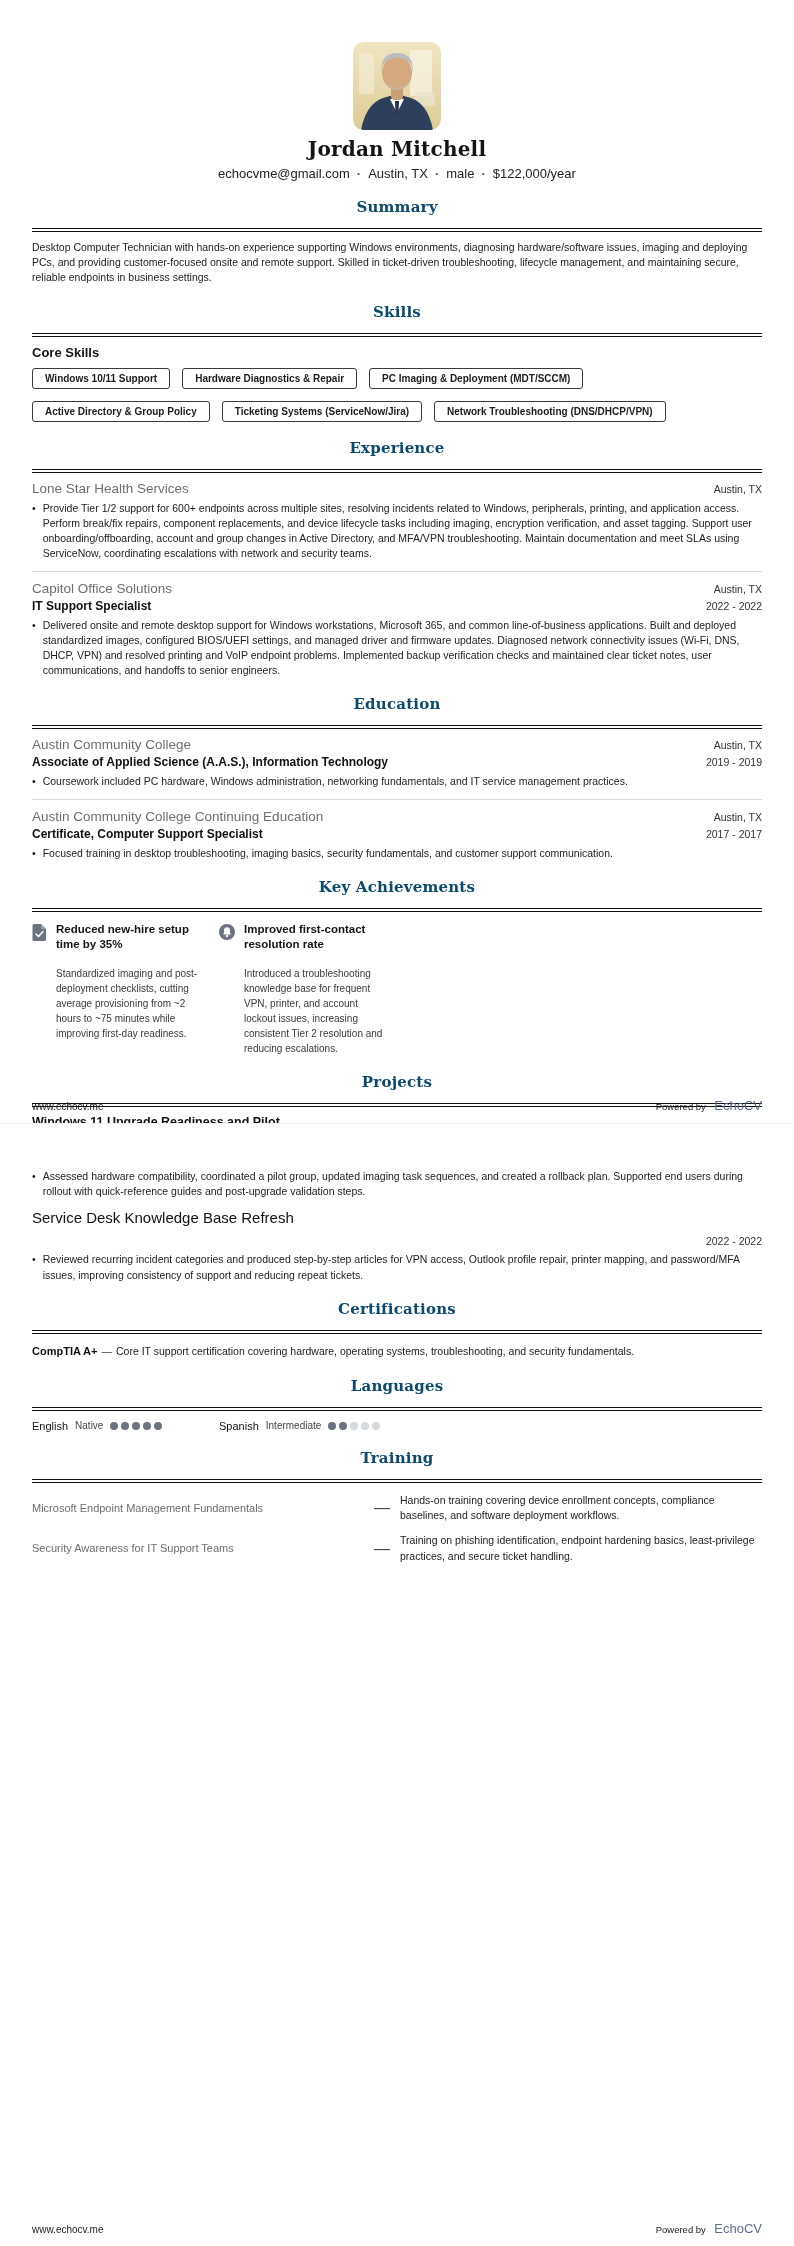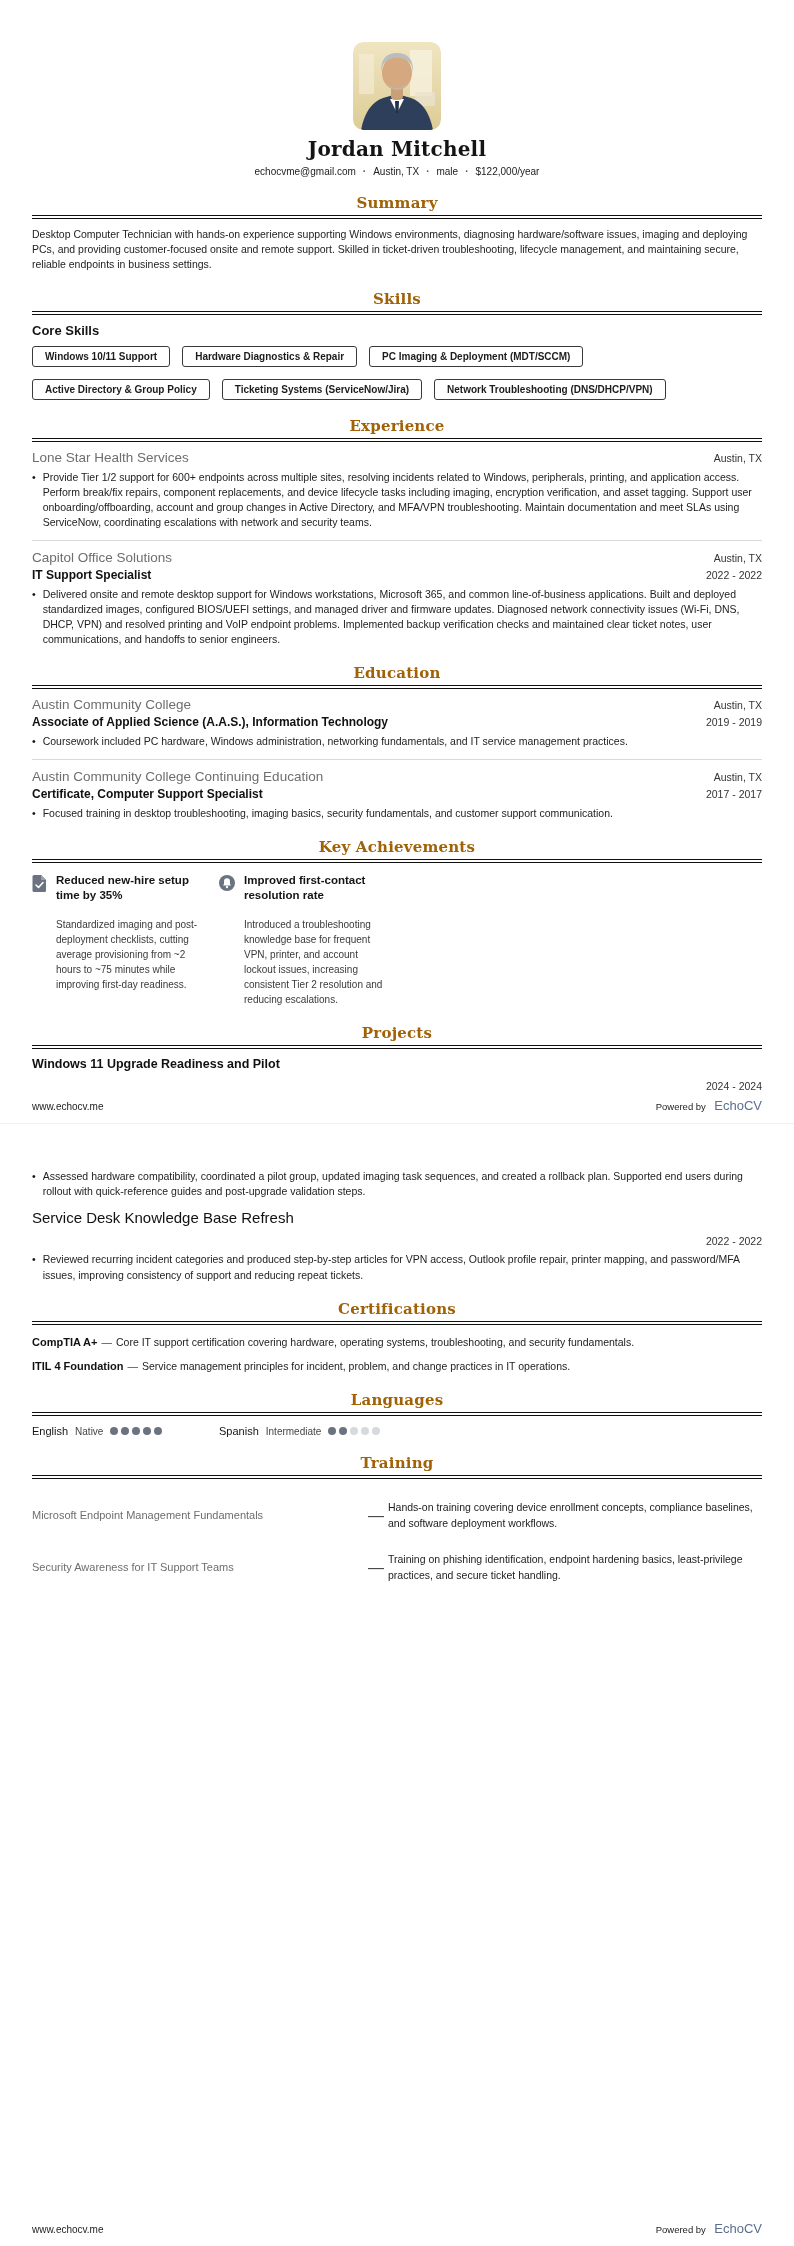--- a/index.html
+++ b/index.html
@@ -10,28 +10,28 @@
     color:#222; -webkit-font-smoothing:antialiased;
   }
   .page { position:relative; width:794px; height:1123px; padding:0 32px; overflow:hidden; background:#fff; }
   .page.second { border-top:1px solid #f1f1f1; }
 
   
   .photo-wrap { display:flex; justify-content:center; padding-top:42px; }
   .photo { width:88px; height:88px; border-radius:10px; overflow:hidden; display:block; }
   .name { text-align:center; font-family:"DejaVu Serif", serif; font-weight:700; font-size:20px; color:#141414; margin-top:7px; letter-spacing:.2px; }
   .subtitle { text-align:center; font-size:12.5px; color:#6e6e6e; margin-top:3px; }
-  .contact { text-align:center; font-size:10px; color:#222; margin-top:5px; }
+  .contact { text-align:center; font-size:13px; color:#222; margin-top:5px; }
   .contact .sep { color:#555; margin:0 7px; font-weight:700; }
 
   
   .section { margin-top:17px; }
   .section-head {
     text-align:center; font-family:"DejaVu Serif", serif; font-weight:700;
-    font-size:15px; color:#a16207; padding-bottom:3px;
+    font-size:15px; color:#0c4a6e; padding-bottom:12px;
     border-bottom:4px double #0f0f0f; letter-spacing:.2px;
   }
   .section-body { padding-top:8px; }
   .para { font-size:10.5px; line-height:1.45; color:#222; }
 
   
   .group-label { font-size:13px; font-weight:700; color:#151515; margin-bottom:8px; }
   .chips { display:flex; flex-wrap:wrap; gap:12px;font-weight:bold; }
   .chip {
     border:1px solid #3a3a3a; border-radius:3px; padding:4px 12px;
@@ -69,21 +69,21 @@
   
   .lang-grid { display:grid; grid-template-columns:repeat(4, 1fr); column-gap:18px; padding-top:9px; }
   .lang-item { display:flex; align-items:center; gap:7px; }
   .lang-name { font-size:11px; color:#151515; }
   .lang-level { font-size:10px; color:#444; }
   .dots { display:flex; gap:3px; align-items:center; }
   .dot { width:8px; height:8px; border-radius:50%; background:#d6d9dd; display:inline-block; }
   .dot.filled { background:#6b7280; }
 
   
-  .train-row { display:flex; align-items:center; margin-top:20px; }
+  .train-row { display:flex; align-items:center; gap:6px; margin-top:9px; }
   .train-name { flex:0 0 332px; font-size:11px; color:#6e6e6e; line-height:1.4; }
   .train-desc { flex:1; font-size:10.5px; color:#222; line-height:1.5; }
 
   
   .page-footer {
     position:absolute; left:32px; right:32px; bottom:9px;
     display:flex; justify-content:space-between; align-items:baseline;
   }
   .footer-site { font-size:10px; color:#1c1c1c; text-decoration:none; }
   .powered { font-size:9.5px; color:#1c1c1c; }
@@ -283,23 +283,20 @@
         <span class="btext">Reviewed recurring incident categories and produced step-by-step articles for VPN access, Outlook profile repair, printer mapping, and password/MFA issues, improving consistency of support and reducing repeat tickets.</span>
       </div>
     </div>
 
     <div class="section">
       <div class="section-head">Certifications</div>
       <div class="section-body" style="padding-top:2px;">
         <div class="cert-line">
           <span class="cert-name">CompTIA A+</span><span class="dash">—</span><span>Core IT support certification covering hardware, operating systems, troubleshooting, and security fundamentals.</span>
         </div>
-        <div class="cert-line">
-          <span class="cert-name">ITIL 4 Foundation</span><span class="dash">—</span><span>Service management principles for incident, problem, and change practices in IT operations.</span>
-        </div>
       </div>
     </div>
 
     <div class="section">
       <div class="section-head">Languages</div>
       <div class="lang-grid">
         <div class="lang-item">
           <span class="lang-name">English</span>
           <span class="lang-level">Native</span>
           <span class="dots">

